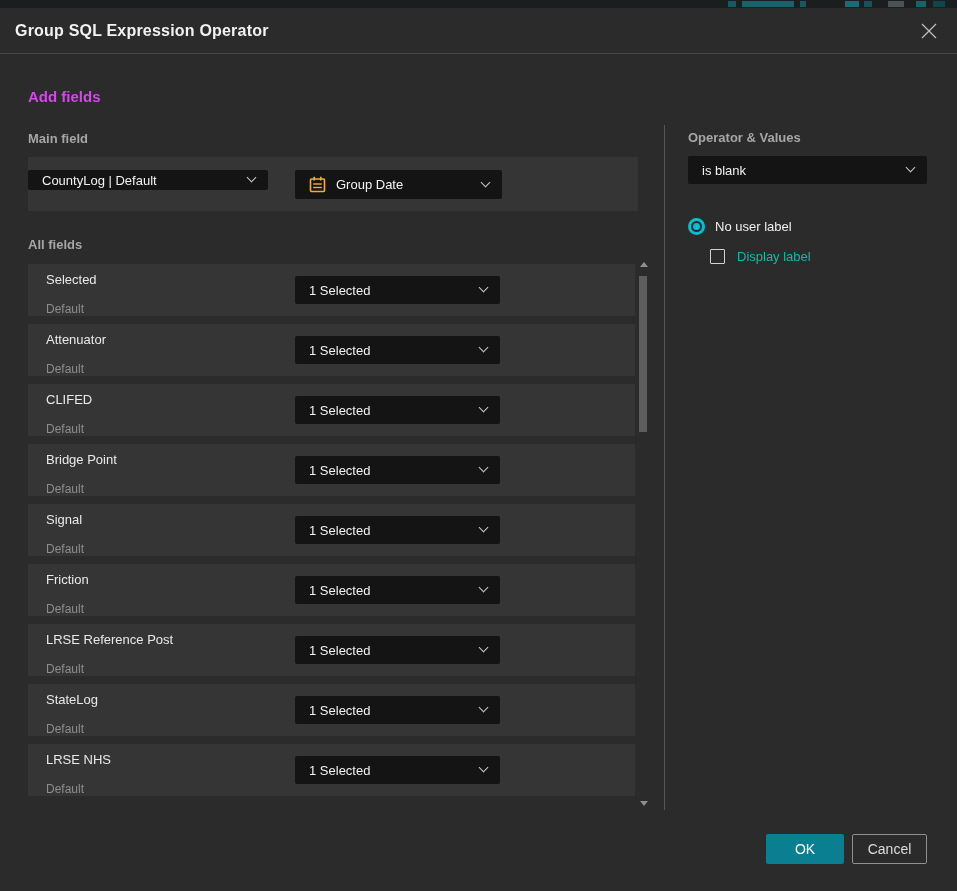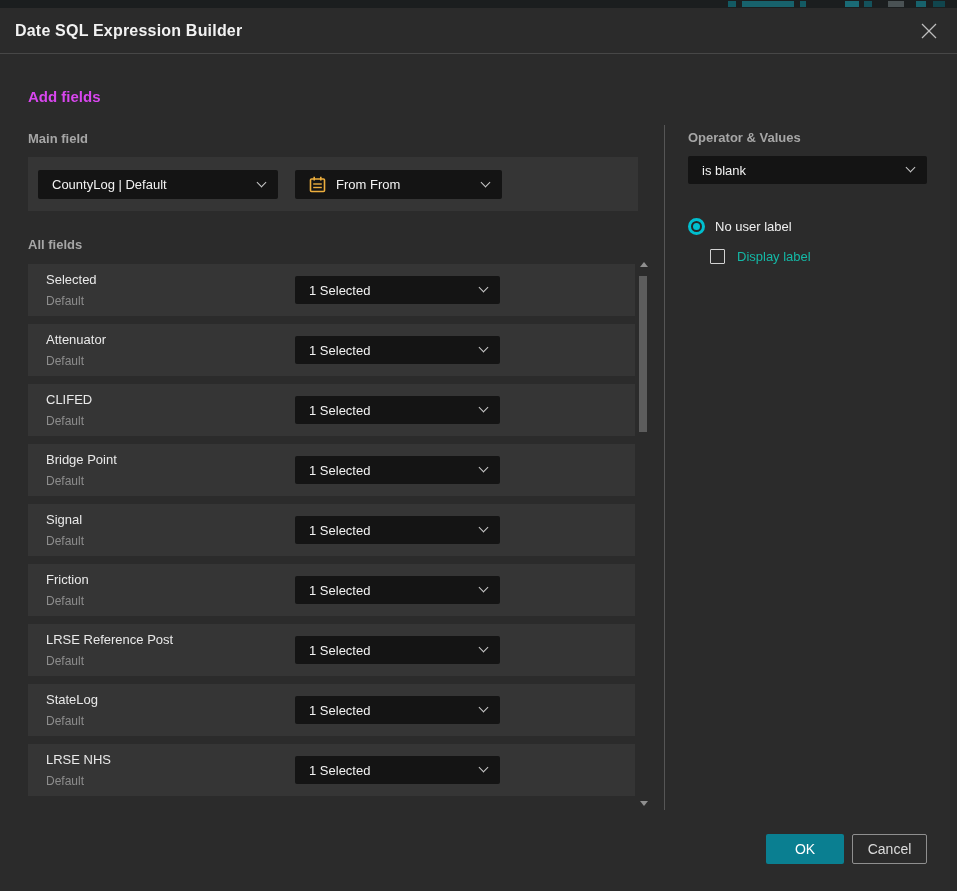--- a/index.html
+++ b/index.html
@@ -40,21 +40,21 @@
     width:7px; height:7px; margin-top:-6px;
     border-right:1.5px solid #c8c8c8; border-bottom:1.5px solid #c8c8c8;
     transform:rotate(45deg);
   }
   .cal { margin-right:10px; flex:0 0 auto; display:flex; }
 
   
   .list { position:absolute; left:28px; top:256px; width:607px; height:534px; overflow:hidden; }
   .row { position:relative; width:607px; height:52px; margin-bottom:8px; background:#353535; }
   .row .fname { position:absolute; left:18px; top:8px; font-size:13px; color:#e9e9e9; }
-  .row .ftype { position:absolute; left:18px; bottom:8px; font-size:12px; color:#8d8d8d; }
+  .row .ftype { position:absolute; left:18px; bottom:0; font-size:12px; color:#8d8d8d; }
   .row .dd { left:267px; top:12px; width:205px; height:28px; }
 
   
   .sbar { position:absolute; left:637px; top:248px; width:13px; height:552px; }
   .sbar .arrow-up, .sbar .arrow-down {
     position:absolute; left:3px; width:0; height:0;
     border-left:4px solid transparent; border-right:4px solid transparent;
   }
   .arrow-up { top:6px; border-bottom:5px solid #8f8f8f; }
   .arrow-down { bottom:2px; border-top:5px solid #8f8f8f; }
@@ -95,48 +95,48 @@
   <span class="frag" style="left:845px;width:14px;background:#1a6b76;"></span>
   <span class="frag" style="left:864px;width:8px;background:#14525c;"></span>
   <span class="frag" style="left:888px;width:16px;background:#4a5254;"></span>
   <span class="frag" style="left:916px;width:10px;background:#17626c;"></span>
   <span class="frag" style="left:933px;width:12px;background:#10454d;"></span>
 </div>
 
 <div class="dialog">
 
   <div class="titlebar">
-    <span class="title">Date SQL Expression Builder</span>
+    <span class="title">Group SQL Expression Operator</span>
     <span class="close-btn">
       <svg width="18" height="18" viewBox="0 0 18 18">
         <line x1="2" y1="2" x2="16" y2="16" stroke="#bdbdbd" stroke-width="1.2"></line>
         <line x1="16" y1="2" x2="2" y2="16" stroke="#bdbdbd" stroke-width="1.2"></line>
       </svg>
     </span>
   </div>
 
   <div class="big-label" style="left:28px; top:80px;">Add fields</div>
   <div class="section-label" style="left:28px; top:123px;">Main field</div>
 
   <div class="panel" style="left:28px; top:149px; width:610px; height:54px;">
-    <div class="dd" style="left:10px; top:13px; width:240px; height:29px;">
+    <div class="dd" style="left:0; top:13px; width:240px; height:20px;">
       <span>CountyLog | Default</span>
       <span class="chev"></span>
     </div>
     <div class="dd" style="left:267px; top:13px; width:207px; height:29px;">
       <span class="cal">
         <svg width="17" height="17" viewBox="0 0 17 17">
           <rect x="1.5" y="3" width="14" height="12.5" rx="1" fill="none" stroke="#edae3d" stroke-width="1.6"></rect>
           <line x1="5.2" y1="0.8" x2="5.2" y2="4.6" stroke="#edae3d" stroke-width="1.6"></line>
           <line x1="11.8" y1="0.8" x2="11.8" y2="4.6" stroke="#edae3d" stroke-width="1.6"></line>
           <line x1="4.2" y1="8" x2="12.8" y2="8" stroke="#edae3d" stroke-width="1.4"></line>
           <line x1="4.2" y1="11.5" x2="12.8" y2="11.5" stroke="#edae3d" stroke-width="1.4"></line>
         </svg>
       </span>
-      <span>From From</span>
+      <span>Group Date</span>
       <span class="chev"></span>
     </div>
   </div>
 
   <div class="section-label" style="left:28px; top:229px;">All fields</div>
 
   <div class="list">
 
     <div class="row">
       <span class="fname">Selected</span>

